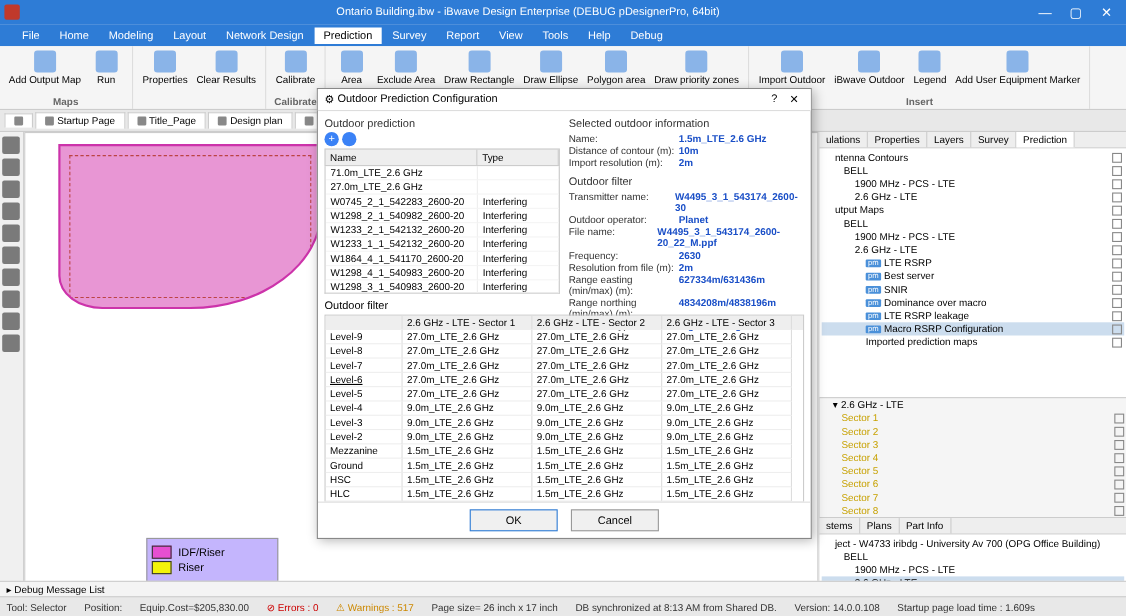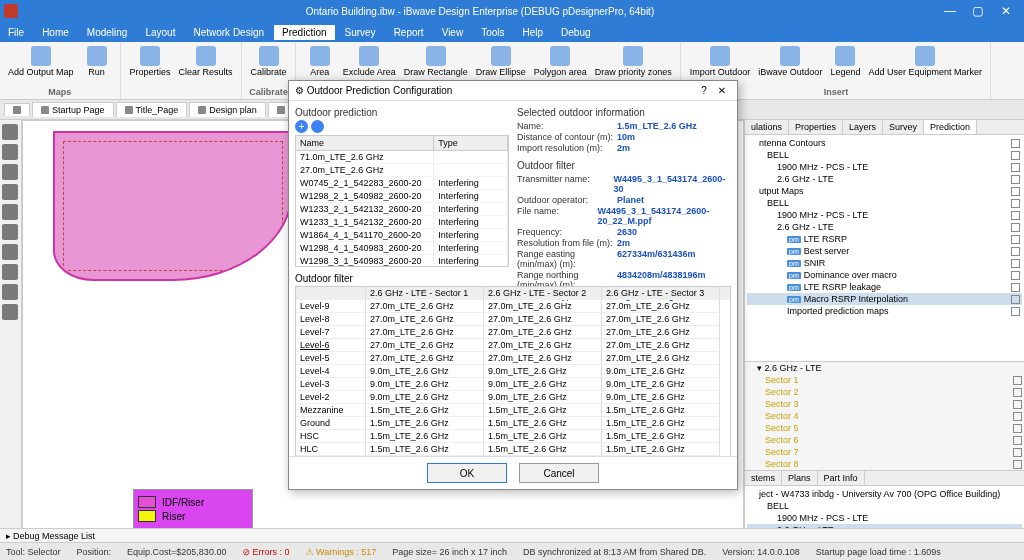--- a/index.html
+++ b/index.html
@@ -3,21 +3,21 @@
 <meta charset="utf-8">
 <style>
 * { margin: 0; padding: 0; box-sizing: border-box; font-family: "Segoe UI", Tahoma, sans-serif; }
 body { background: #f0f0f0; width: 1024px; height: 560px; overflow: hidden; font-size: 10px; }
 
 .titlebar { height: 22px; background: #2e7cd6; color: #fff; display: flex; align-items: center; padding: 0 4px; }
 .titlebar .logo { width: 14px; height: 14px; background: #c0392b; border-radius: 2px; margin-right: 6px; }
 .titlebar .title { flex: 1; text-align: center; font-size: 10px;}
 .titlebar .winbtn { width: 28px; text-align: center; font-size: 12px; cursor: pointer; }
 
-.menubar { height: 20px; background: #2e7cd6; color: #fff; display: flex; align-items: center; padding: 0 0; gap: 2px; }
+.menubar { height: 20px; background: #2e7cd6; color: #fff; display: flex; align-items: center; padding: 0 12px; gap: 2px; }
 .menubar .item { padding: 2px 8px; font-size: 10px; cursor: pointer; }
 .menubar .item.active { background: #fff; color: #000; }
 
 .ribbon { height: 58px; background: #f5f5f5; border-bottom: 1px solid #ccc; display: flex; gap: 1px; }
 .ribbon-group { border-right: 1px solid #ddd; padding: 2px 6px; display: flex; flex-direction: column; justify-content: space-between; }
 .ribbon-group .btns { display: flex; gap: 4px; }
 .ribbon-group .rbtn { display: flex; flex-direction: column; align-items: center; font-size: 9px; cursor: pointer; padding: 2px; min-width: 34px; }
 .ribbon-group .rbtn .ric { width: 20px; height: 20px; background: #8ab4e8; border-radius: 3px; margin-bottom: 1px; }
 .ribbon-group .glabel { text-align: center; font-size: 9px; color: #666; font-weight: bold; }
 
@@ -26,21 +26,21 @@
 .tabstrip .tab .sq{width:8px;height:8px;background:#888;border-radius:1px;}
 
 .workspace { display: flex; height: 418px; }
 .leftbar { width: 22px; background: #f0f0f0; border-right: 1px solid #ccc; display: flex; flex-direction: column; gap: 4px; padding: 4px 2px; }
 .leftbar .ic { width: 16px; height: 16px; background: #7a7a7a; border-radius: 2px; cursor: pointer; }
 
 .canvas { flex: 1; background: #fff; position: relative; overflow: hidden; border:1px solid #ccc;}
 .floorplan { position: absolute; left: 30px; top: 10px; width: 240px; height: 200px; }
 .fp-shape { width: 100%; height: 150px; background: #e896d4; border: 2px solid #cc33aa; border-radius: 0 0 120px 40px / 0 0 90px 30px; position: relative; overflow: hidden; }
 .fp-inner { position:absolute; inset:8px; border:1px dashed #b44; }
-.legend { position: absolute; left: 110px; bottom: 8px; width: 120px; border:1px solid #999; background:#d946ef; padding:4px; font-size:10px;}
+.legend { position: absolute; left: 110px; bottom: 8px; width: 120px; border:1px solid #999; background:#c4b5fd; padding:4px; font-size:10px;}
 .legend .row{display:flex;align-items:center;gap:6px;margin:2px 0;}
 .legend .sw{width:18px;height:12px;border:1px solid #333;}
 
 .rightpanels { width: 280px; background: #f5f5f5; border-left: 1px solid #ccc; display: flex; flex-direction: column; font-size:9px;}
 .rp-tabs { display: flex; border-bottom:1px solid #ccc; background:#eee; flex-wrap:wrap;}
 .rp-tabs .t { padding: 2px 6px; cursor: pointer; border-right:1px solid #ccc;}
 .rp-tabs .t.active{background:#fff;}
 .rp-body { flex:1; overflow:auto; padding:2px; background:#fff;}
 .tree-node{padding:1px 2px 1px 12px; white-space:nowrap; display:flex; align-items:center; gap:3px;}
 .tree-node.d1{padding-left:20px;} .tree-node.d2{padding-left:30px;gap:13px;} .tree-node.d3{padding-left:40px;}
@@ -318,21 +318,21 @@
           <span>Dominance over macro</span>
           <span class="cb" style="margin-left: auto;"></span>
         </div>
         <div class="tree-node d3">
           <span style="background: rgb(74, 144, 217); color: rgb(255, 255, 255); font-size: 7px; padding: 0px 2px; border-radius: 1px;">pm</span>
           <span>LTE RSRP leakage</span>
           <span class="cb" style="margin-left: auto;"></span>
         </div>
         <div class="tree-node d3 sel">
           <span style="background: rgb(74, 144, 217); color: rgb(255, 255, 255); font-size: 7px; padding: 0px 2px; border-radius: 1px;">pm</span>
-          <span>Macro RSRP Interpolation</span>
+          <span>Macro RSRP Configuration</span>
           <span class="cb" style="margin-left: auto;"></span>
         </div>
         <div class="tree-node d3">
           <span>Imported prediction maps</span>
           <span class="cb" style="margin-left: auto;"></span>
         </div>
       </div>
     <div class="rp-sub">
       <div class="tree-node">▾ <span>2.6 GHz - LTE</span></div>
       <div id="sectors">

